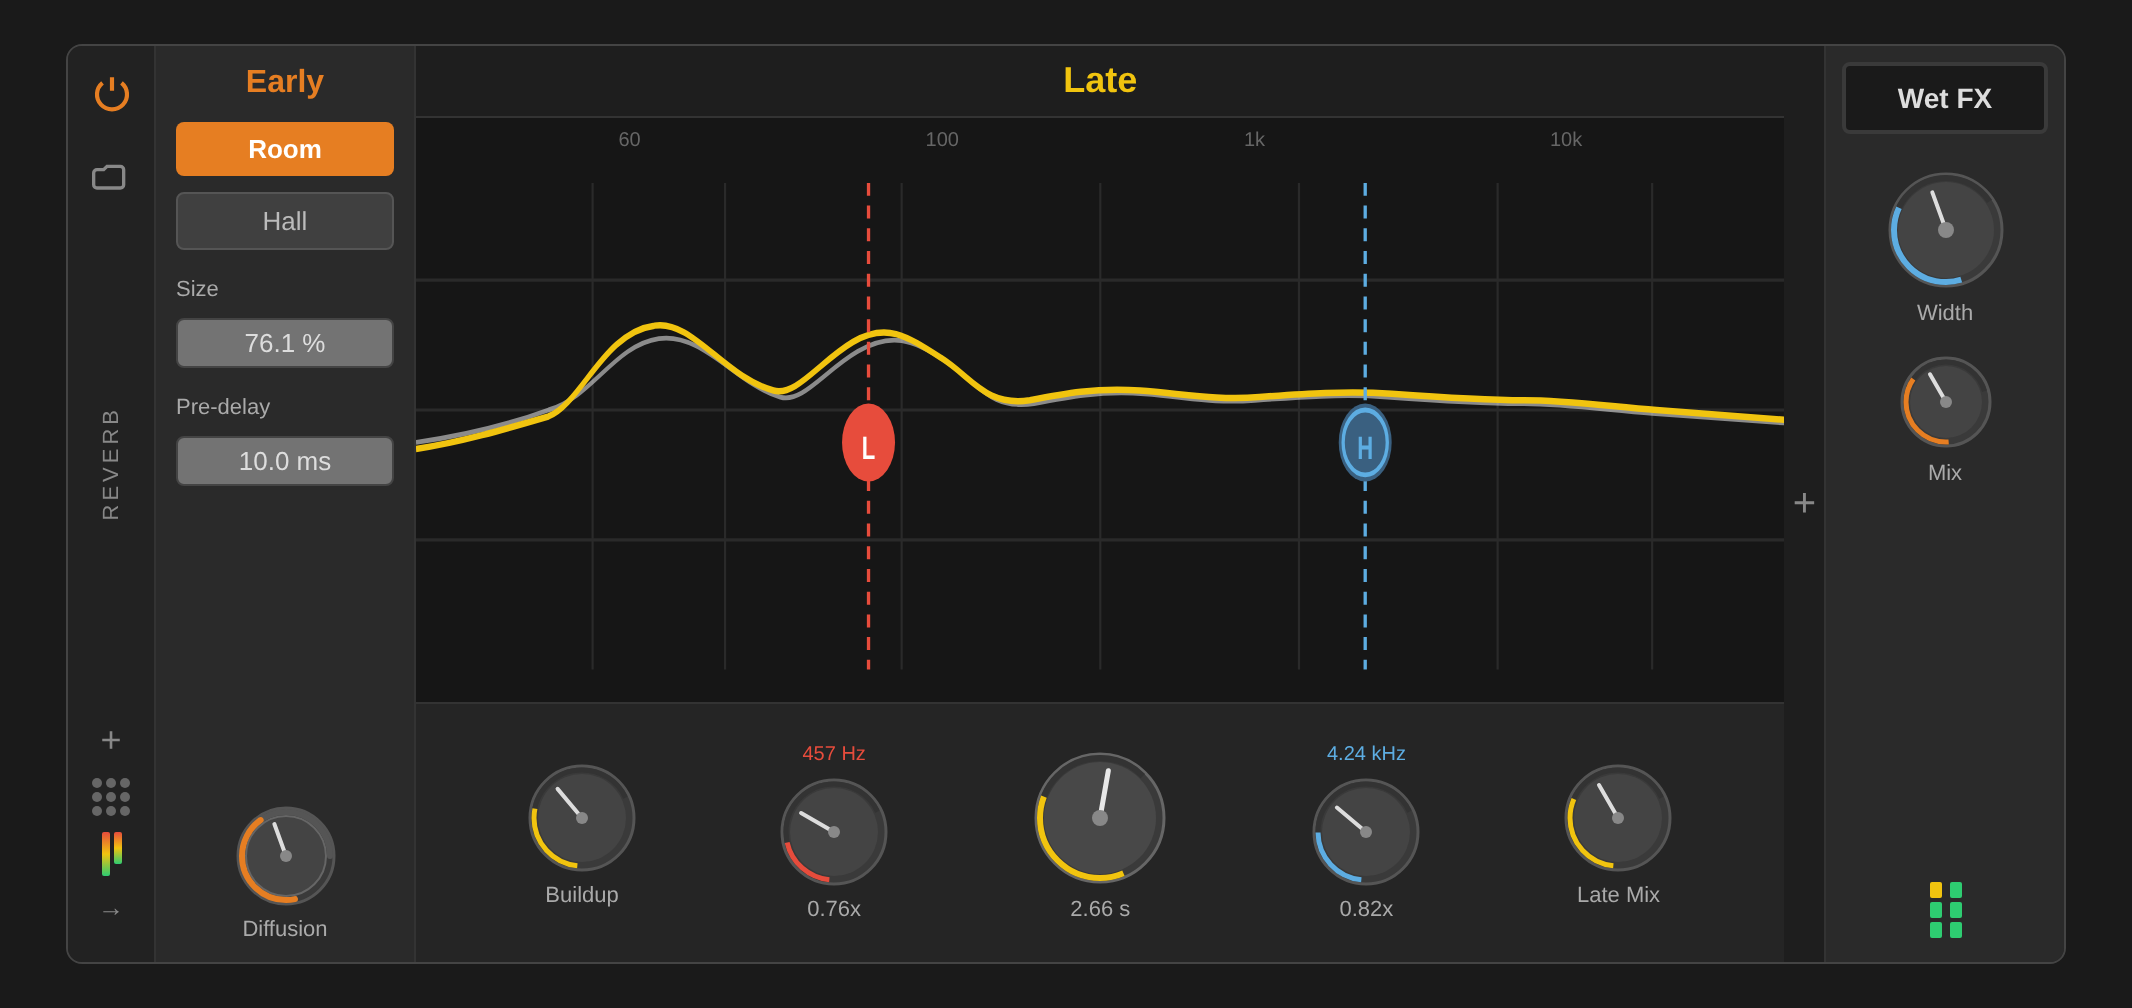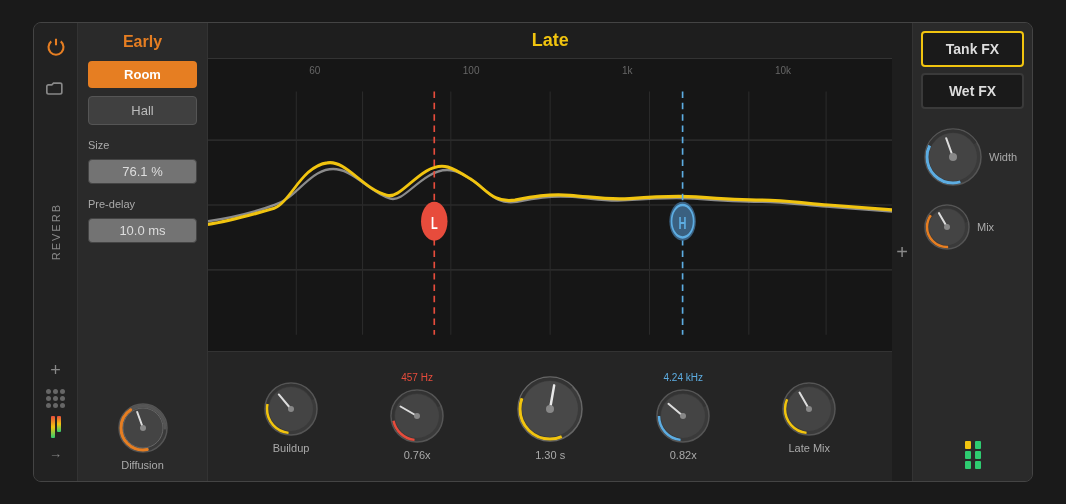--- a/index.html
+++ b/index.html
@@ -251,21 +251,21 @@
       font-size: 14px;
       font-weight: bold;
       padding: 8px 17px;
       cursor: pointer;
       text-align: center;
       width: 100%;
       margin-bottom: 4px;
     }
     .right-knob-group {
       display: flex;
-      flex-direction: row;
+      flex-direction: column;
       align-items: center;
       gap: 4px;
       margin-top: 6px;
     }
     .right-knob-label {
       color: #aaa;
       font-size: 11px;
     }
   </style>
 </head>
@@ -408,21 +408,21 @@
 
       <div class="knob-group">
         <svg width="72" height="72" viewBox="0 0 72 72" class="knob-svg">
           <circle cx="36" cy="36" r="32" fill="#3a3a3a" stroke="#666" stroke-width="1.5"></circle>
           <circle cx="36" cy="36" r="28" fill="#484848"></circle>
           <path d="M36 36 L36 12" stroke="#e8e8e8" stroke-width="2.5" stroke-linecap="round" transform="rotate(10 36 36)"></path>
           <circle cx="36" cy="36" r="4" fill="#888"></circle>
           <circle cx="36" cy="36" r="30" fill="none" stroke="#333" stroke-width="3" stroke-dasharray="130 200" stroke-dashoffset="-35"></circle>
           <circle cx="36" cy="36" r="30" fill="none" stroke="#f1c40f" stroke-width="3" stroke-dasharray="70 200" stroke-dashoffset="-35"></circle>
         </svg>
-        <div class="knob-label">1.30 s</div>
+        <div class="knob-label">2.66 s</div>
       </div>
 
       <div class="knob-group">
         <div class="knob-value-label blue">4.24 kHz</div>
         <svg width="58" height="58" viewBox="0 0 58 58" class="knob-svg">
           <circle cx="29" cy="29" r="26" fill="#3a3a3a" stroke="#555" stroke-width="1.5"></circle>
           <circle cx="29" cy="29" r="22" fill="#444"></circle>
           <path d="M29 29 L29 10" stroke="#ddd" stroke-width="2" stroke-linecap="round" transform="rotate(-50 29 29)"></path>
           <circle cx="29" cy="29" r="3" fill="#888"></circle>
           <circle cx="29" cy="29" r="24" fill="none" stroke="#333" stroke-width="2.5" stroke-dasharray="100 200" stroke-dashoffset="-40"></circle>
@@ -444,21 +444,20 @@
       </div>
 
     </div>
   </div>
 
   <div style="position:relative;display:flex;align-items:center;background:#1e1e1e;padding:0 4px;">
     <span style="color:#888;font-size:20px;cursor:pointer;z-index:2">+</span>
   </div>
 
   <div class="right-panel">
-    <button class="btn-tank">Tank FX</button>
     <button class="btn-wet">Wet FX</button>
 
     <div class="right-knob-group">
       <svg width="64" height="64" viewBox="0 0 64 64" class="knob-svg">
         <circle cx="32" cy="32" r="28" fill="#3a3a3a" stroke="#555" stroke-width="1.5"></circle>
         <circle cx="32" cy="32" r="24" fill="#444"></circle>
         <path d="M32 32 L32 12" stroke="#ddd" stroke-width="2" stroke-linecap="round" transform="rotate(-20 32 32)"></path>
         <circle cx="32" cy="32" r="4" fill="#888"></circle>
 
         <circle cx="32" cy="32" r="26" fill="none" stroke="#333" stroke-width="3" stroke-dasharray="115 200" stroke-dashoffset="-33"></circle>

